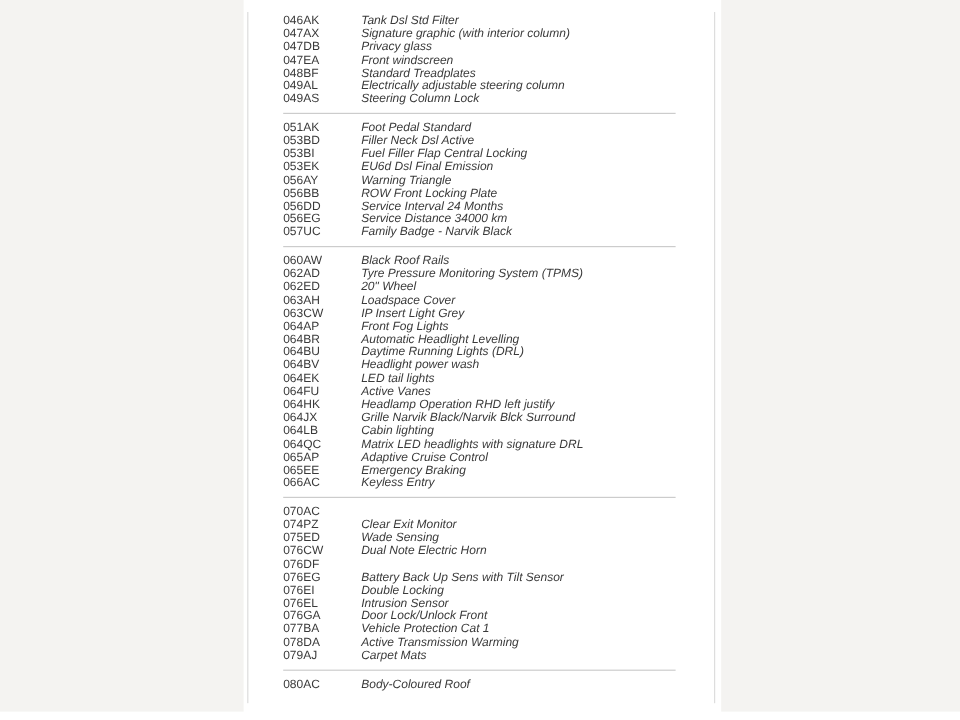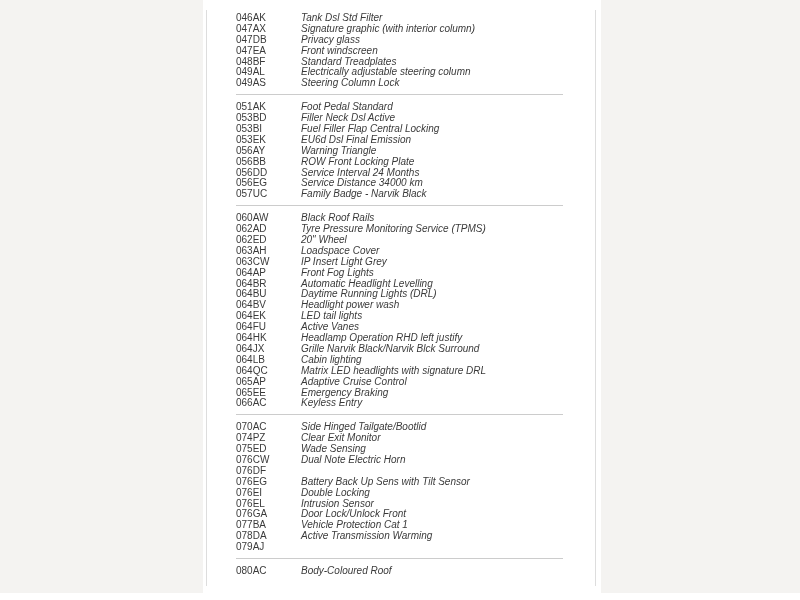--- a/index.html
+++ b/index.html
@@ -152,21 +152,21 @@
           </div>
         </div>
         <div class="divider"></div>
         <div class="section">
           <div class="row">
             <span class="code">060AW</span>
             <span class="desc">Black Roof Rails</span>
           </div>
           <div class="row">
             <span class="code">062AD</span>
-            <span class="desc">Tyre Pressure Monitoring Service (TPMS)</span>
+            <span class="desc">Tyre Pressure Monitoring System (TPMS)</span>
           </div>
           <div class="row">
             <span class="code">062ED</span>
             <span class="desc">20" Wheel</span>
           </div>
           <div class="row">
             <span class="code">063AH</span>
             <span class="desc">Loadspace Cover</span>
           </div>
           <div class="row">
@@ -223,21 +223,20 @@
           </div>
           <div class="row">
             <span class="code">066AC</span>
             <span class="desc">Keyless Entry</span>
           </div>
         </div>
         <div class="divider"></div>
         <div class="section">
           <div class="row">
             <span class="code">070AC</span>
-            <span class="desc">Side Hinged Tailgate/Bootlid</span>
           </div>
           <div class="row">
             <span class="code">074PZ</span>
             <span class="desc">Clear Exit Monitor</span>
           </div>
           <div class="row">
             <span class="code">075ED</span>
             <span class="desc">Wade Sensing</span>
           </div>
           <div class="row">
@@ -266,20 +265,21 @@
           <div class="row">
             <span class="code">077BA</span>
             <span class="desc">Vehicle Protection Cat 1</span>
           </div>
           <div class="row">
             <span class="code">078DA</span>
             <span class="desc">Active Transmission Warming</span>
           </div>
           <div class="row">
             <span class="code">079AJ</span>
+            <span class="desc">Carpet Mats</span>
           </div>
         </div>
         <div class="divider"></div>
         <div class="section">
           <div class="row">
             <span class="code">080AC</span>
             <span class="desc">Body-Coloured Roof</span>
           </div>
         </div>
       </div>

